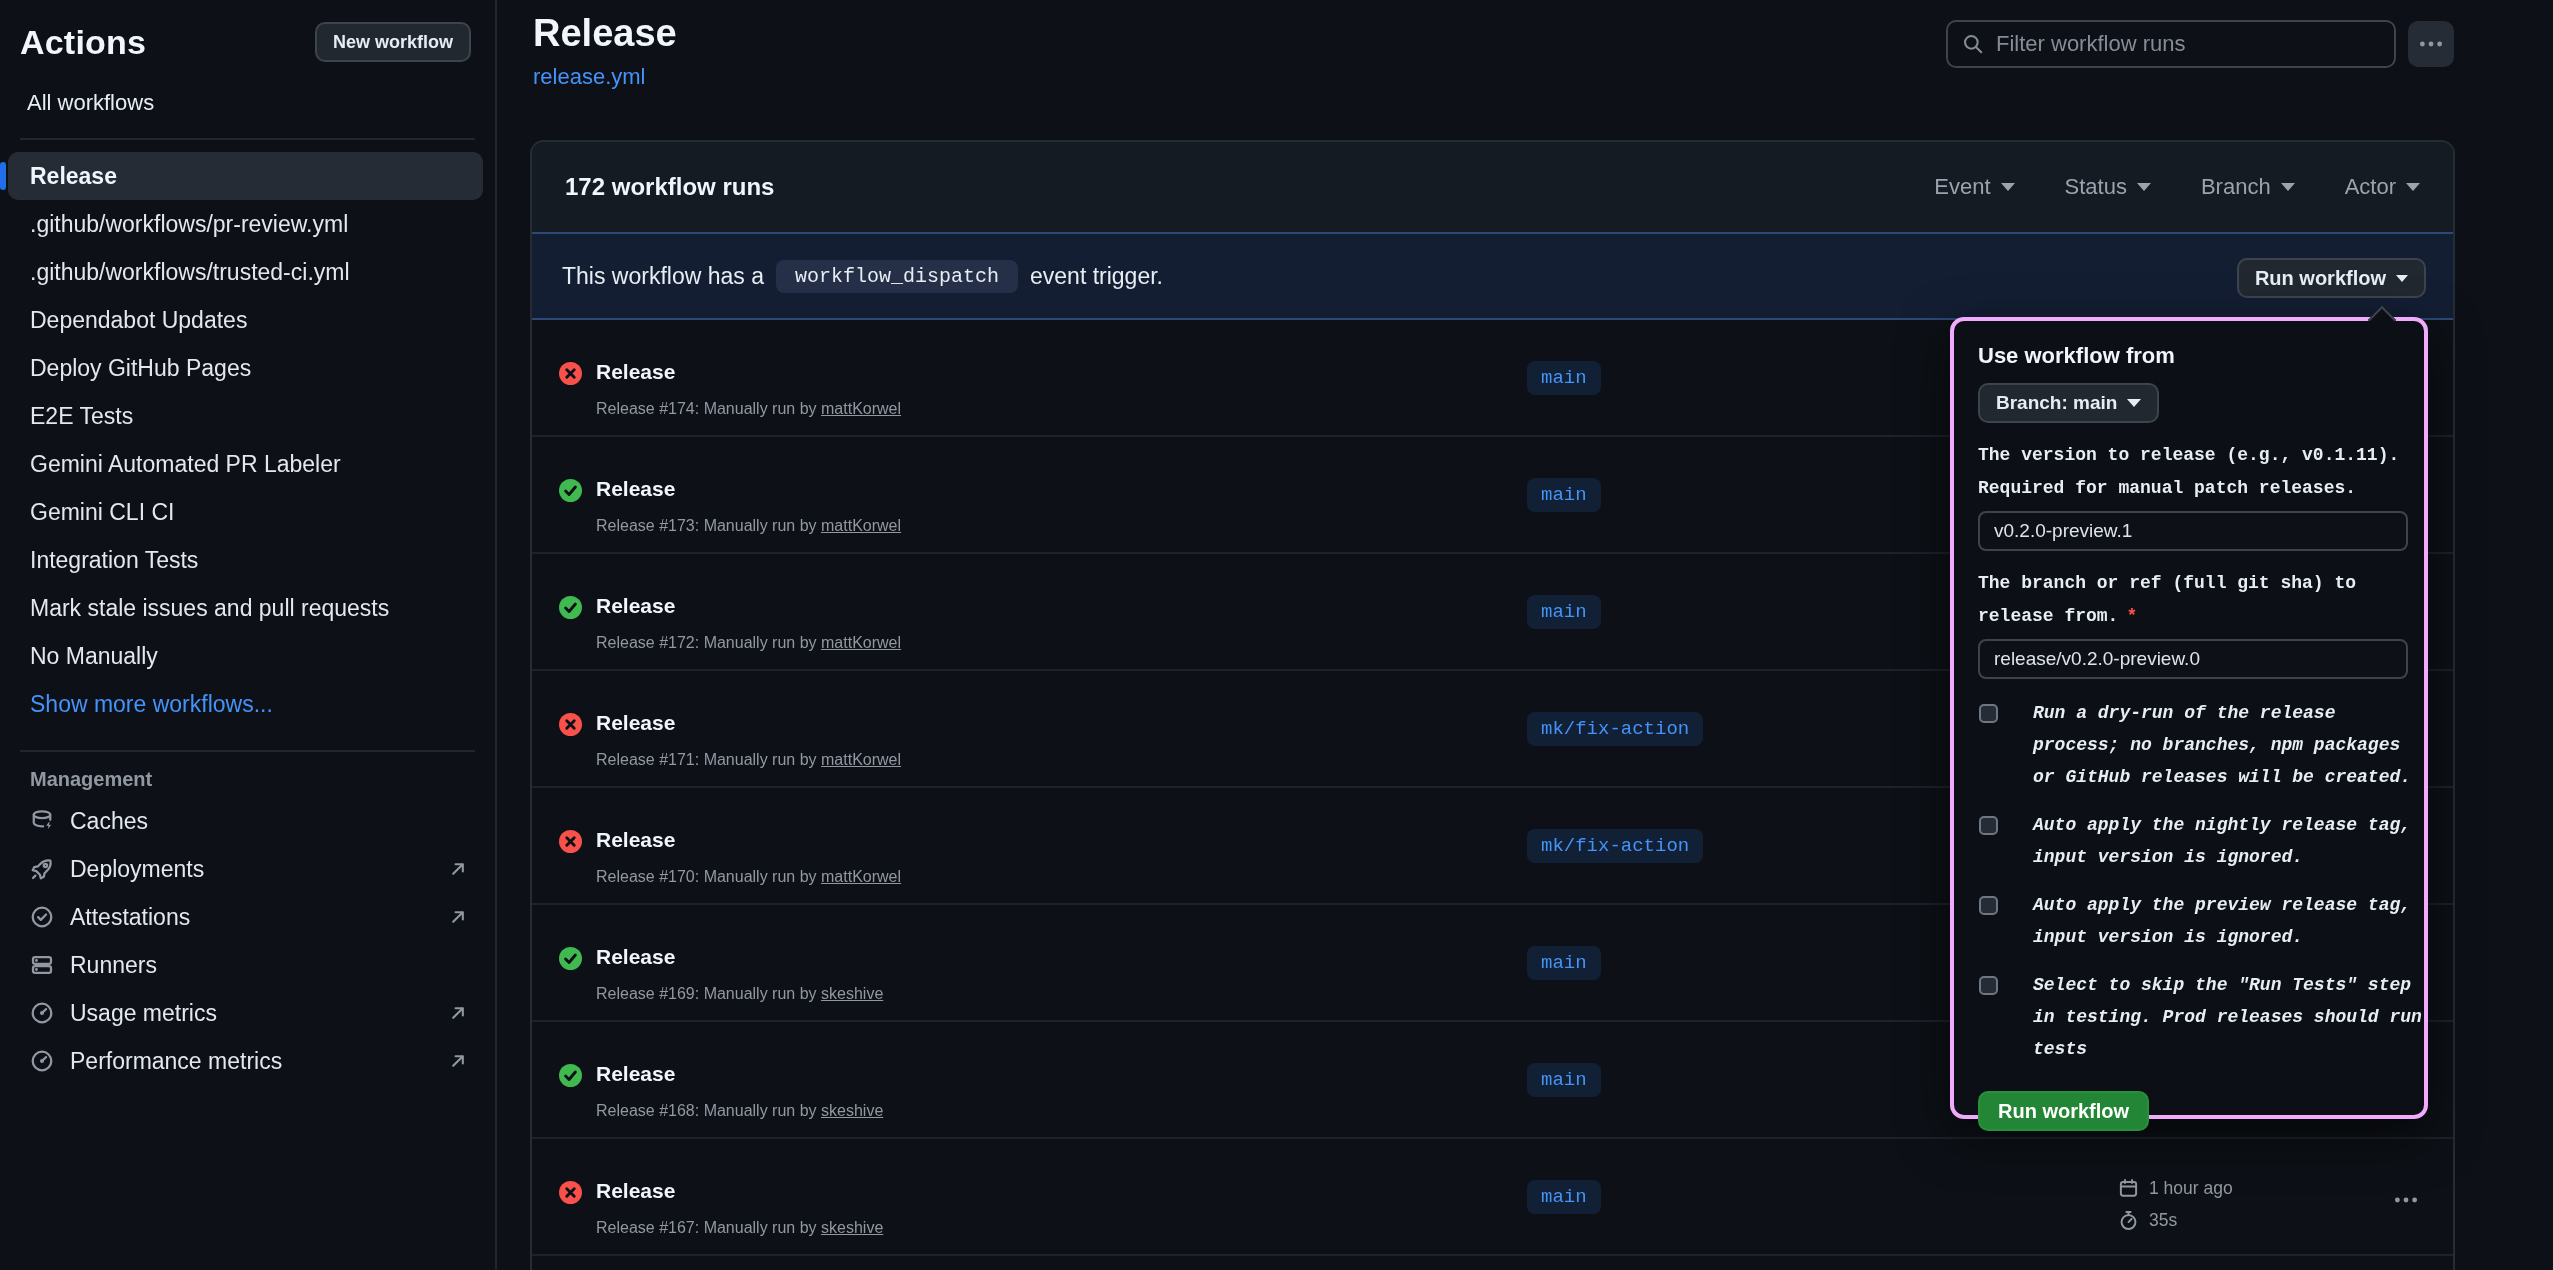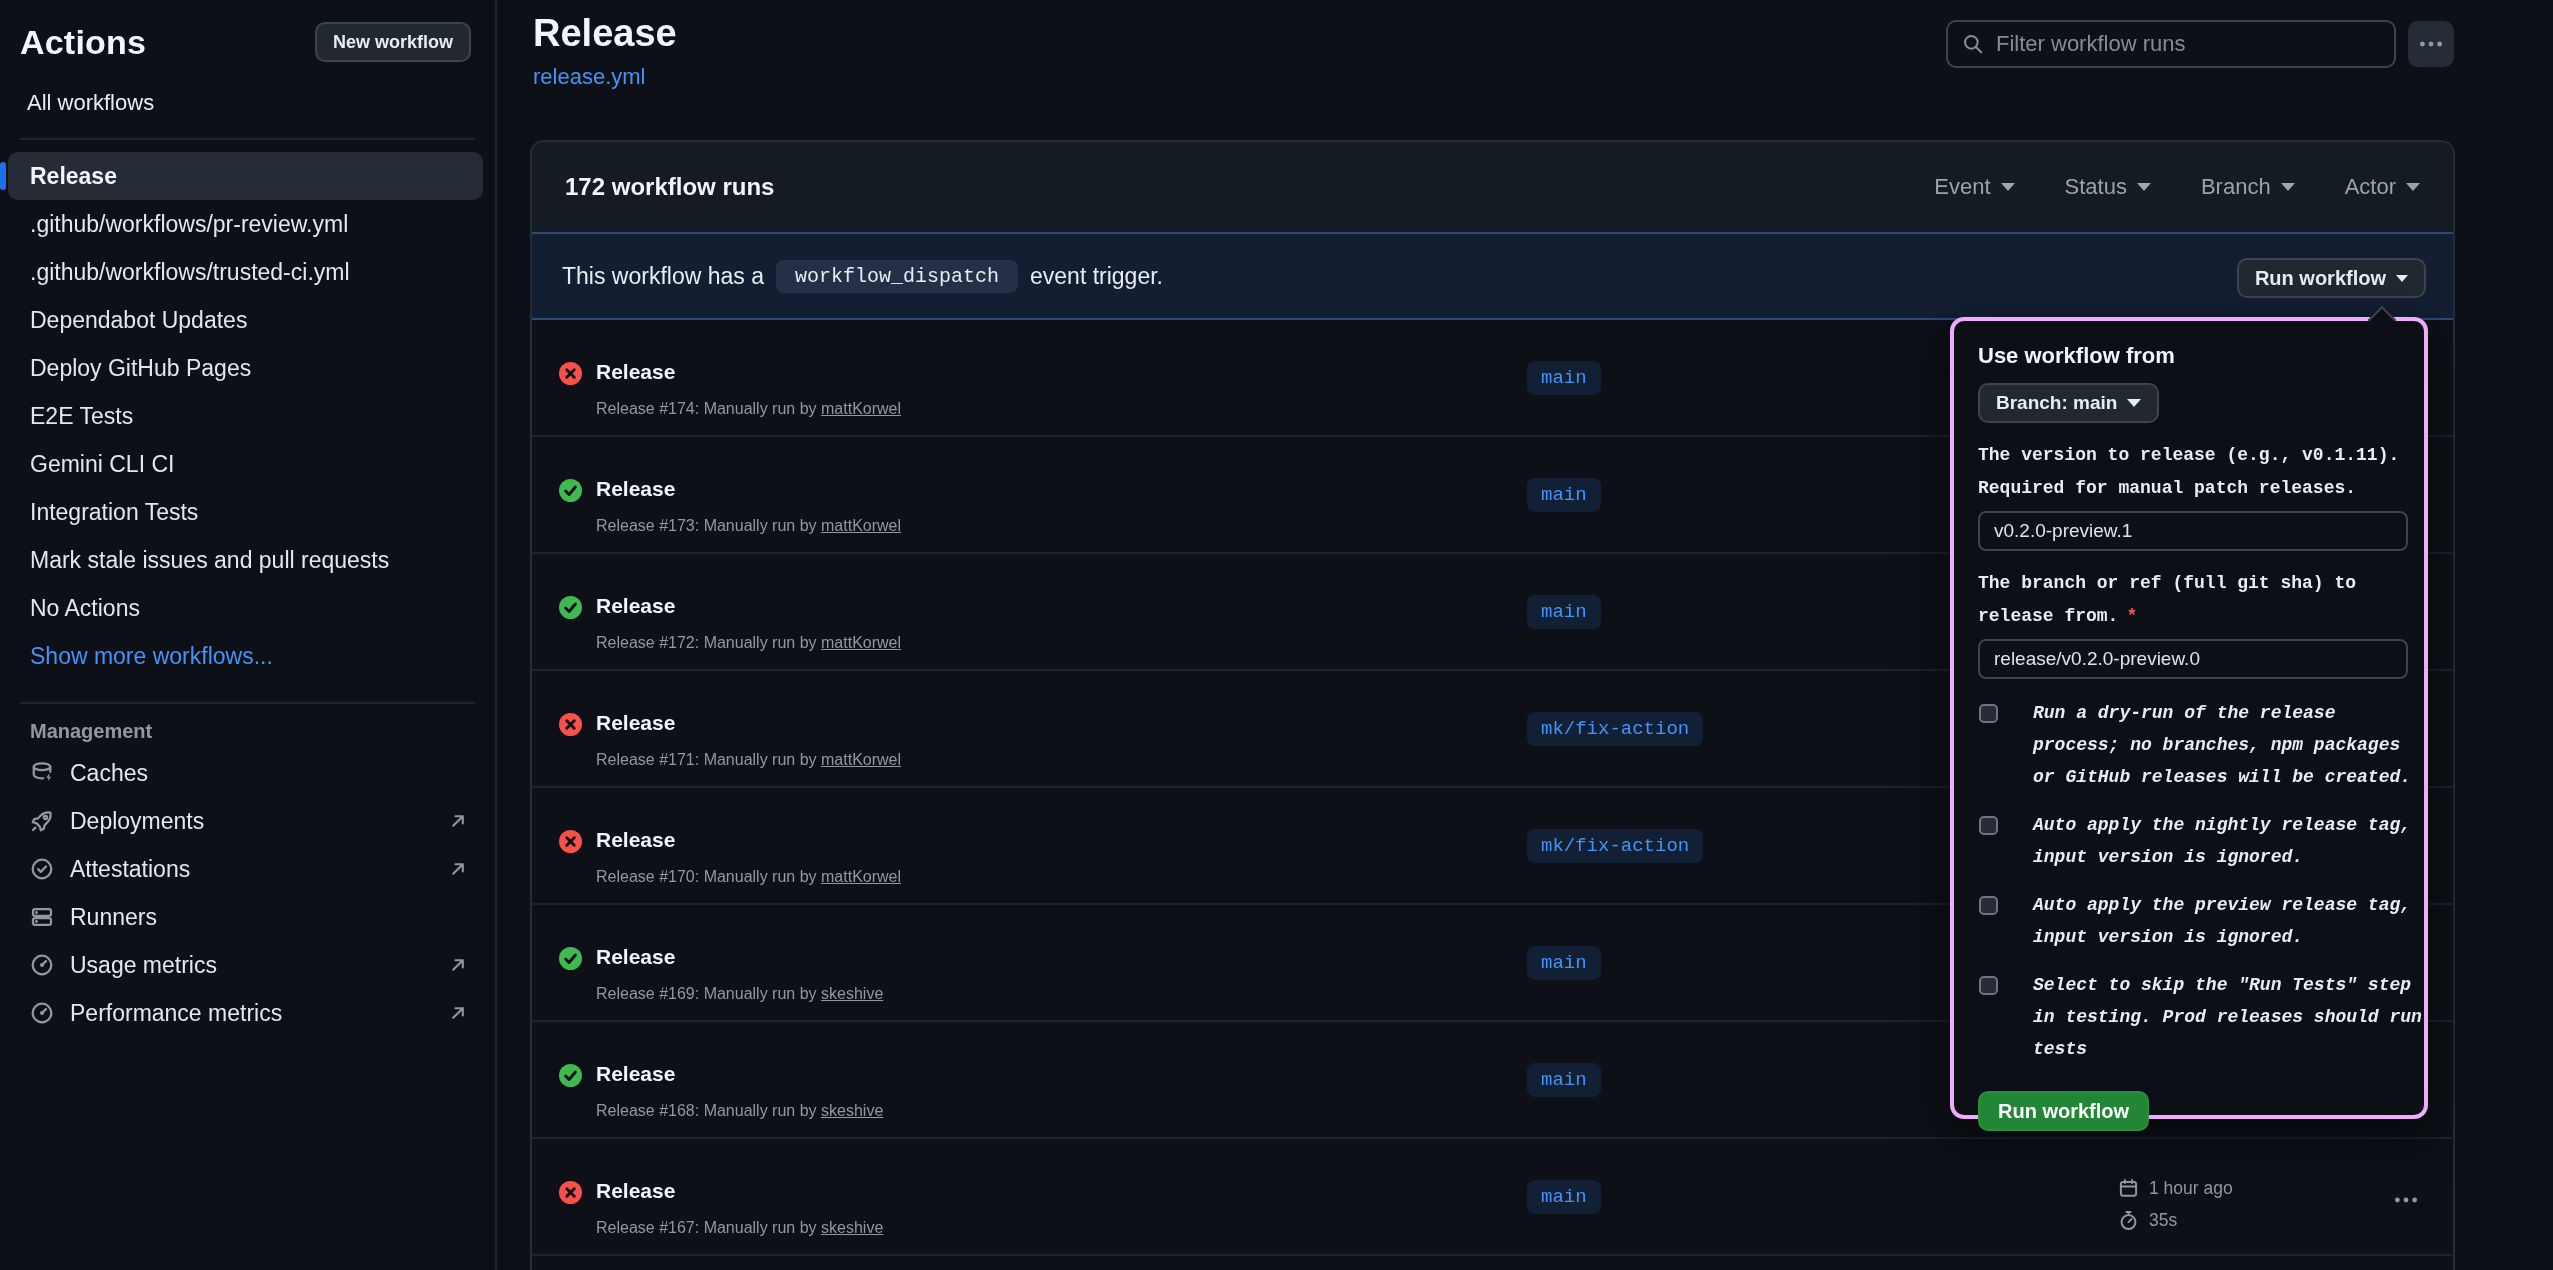--- a/index.html
+++ b/index.html
@@ -146,30 +146,33 @@
       <div class="wf-item">
     <span class="wf-label">Dependabot Updates</span>
   </div>
       <div class="wf-item">
     <span class="wf-label">Deploy GitHub Pages</span>
   </div>
       <div class="wf-item">
     <span class="wf-label">E2E Tests</span>
   </div>
       <div class="wf-item">
+    <span class="wf-label">Gemini Automated PR Labeler</span>
+  </div>
+      <div class="wf-item">
     <span class="wf-label">Gemini CLI CI</span>
   </div>
       <div class="wf-item">
     <span class="wf-label">Integration Tests</span>
   </div>
       <div class="wf-item">
     <span class="wf-label">Mark stale issues and pull requests</span>
   </div>
       <div class="wf-item">
-    <span class="wf-label">No Actions</span>
+    <span class="wf-label">No Manually</span>
   </div>
     </nav>
   <div class="wf-item show-more">Show more workflows...</div>
   <hr class="sb-divider">
   <div class="mgmt-label">Management</div>
   <nav class="mgmt-list" id="mgmt-list">
       <div class="mgmt-item">
     <span class="mgmt-icon">
           <svg width="24" height="24" viewBox="0 0 16 16" fill="none" stroke="currentColor" stroke-width="1.5" stroke-linecap="round" stroke-linejoin="round">
             <ellipse cx="8" cy="3.8" rx="5.5" ry="2.3"></ellipse>

